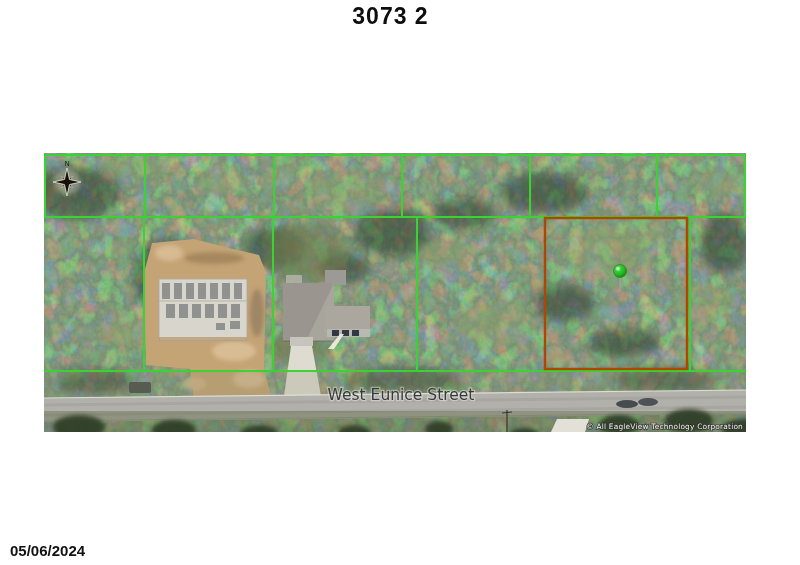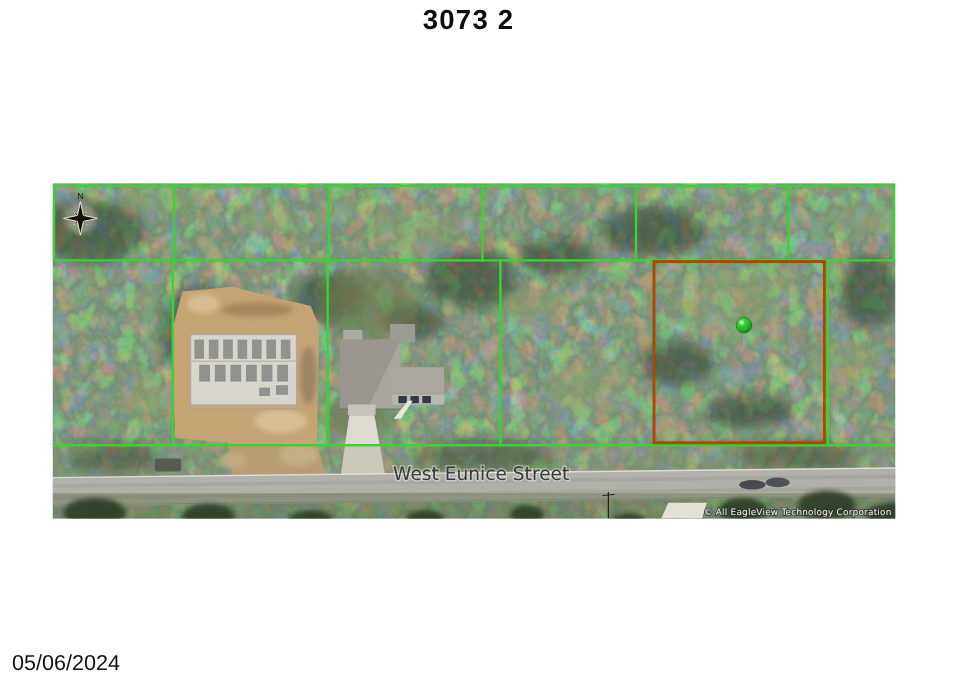--- a/index.html
+++ b/index.html
@@ -1,20 +1,20 @@
 <!DOCTYPE html>
 <html style="--parcel-green: #3bd331; --parcel-orange: #b04600; --marker-green: #2fc12f;"><head>
 <meta charset="utf-8">
 <style>
   html,body{margin:0;padding:0;background:#ffffff;}
   .canvas{position:relative;width:781px;height:565px;background:#ffffff;overflow:hidden;
           font-family:"Liberation Sans",sans-serif;}
   .page-title{position:absolute;top:3px;left:0;width:100%;text-align:center;
               font-size:23px;font-weight:700;letter-spacing:1px;color:#0d0d0d;}
-  .report-date{position:absolute;left:10px;top:542px;font-size:18px;font-weight:400;color:#111;}
+  .report-date{position:absolute;left:10px;top:542px;font-size:15px;font-weight:700;color:#111;}
   .map-wrap{position:absolute;left:44px;top:153px;width:702px;height:279px;}
   svg{display:block;}
   .pline{stroke:var(--parcel-green,#3bd331);stroke-width:2;fill:none;stroke-linecap:square;}
   .subject-outline{stroke:var(--parcel-orange,#b04600);stroke-width:2.4;fill:none;}
   .street-label{font-family:"DejaVu Sans",sans-serif;font-size:15.5px;fill:#3a3a3a;
                 paint-order:stroke;stroke:#ffffff;stroke-opacity:.38;stroke-width:2.4px;}
   .copyright-label{font-family:"DejaVu Sans",sans-serif;font-size:7.4px;fill:#f2f2ec;letter-spacing:.2px;
                 paint-order:stroke;stroke:#2e2e2e;stroke-opacity:.75;stroke-width:1.6px;}
   .compass-n{font-family:"DejaVu Sans",sans-serif;font-size:7px;fill:#222;text-anchor:middle;}
 </style>

